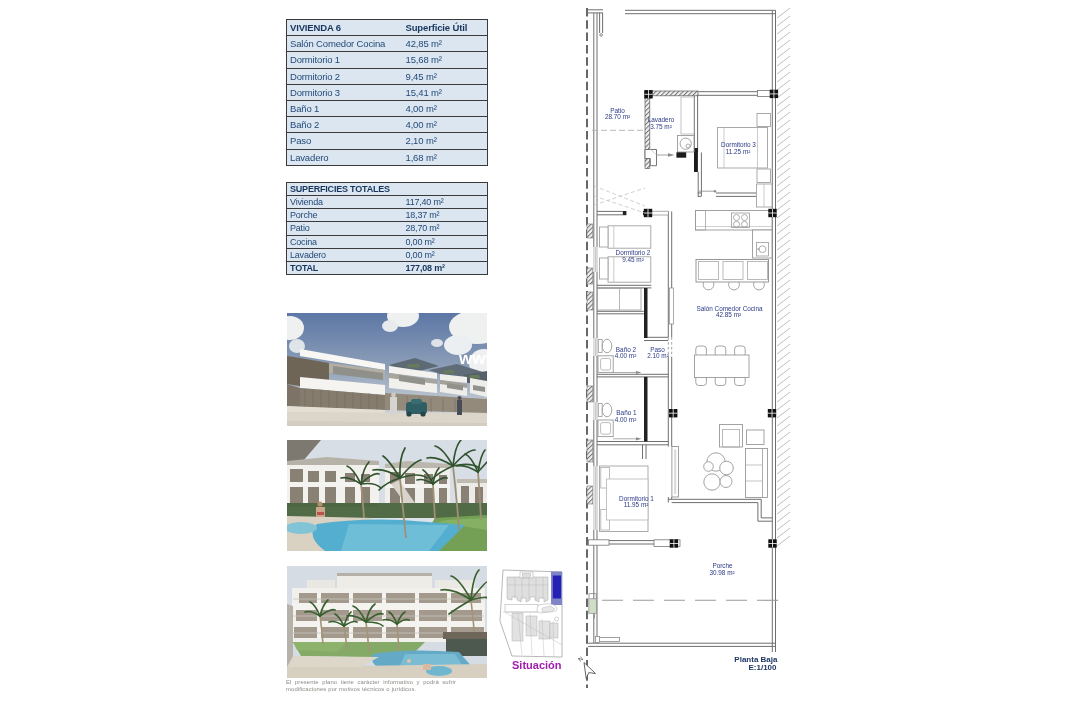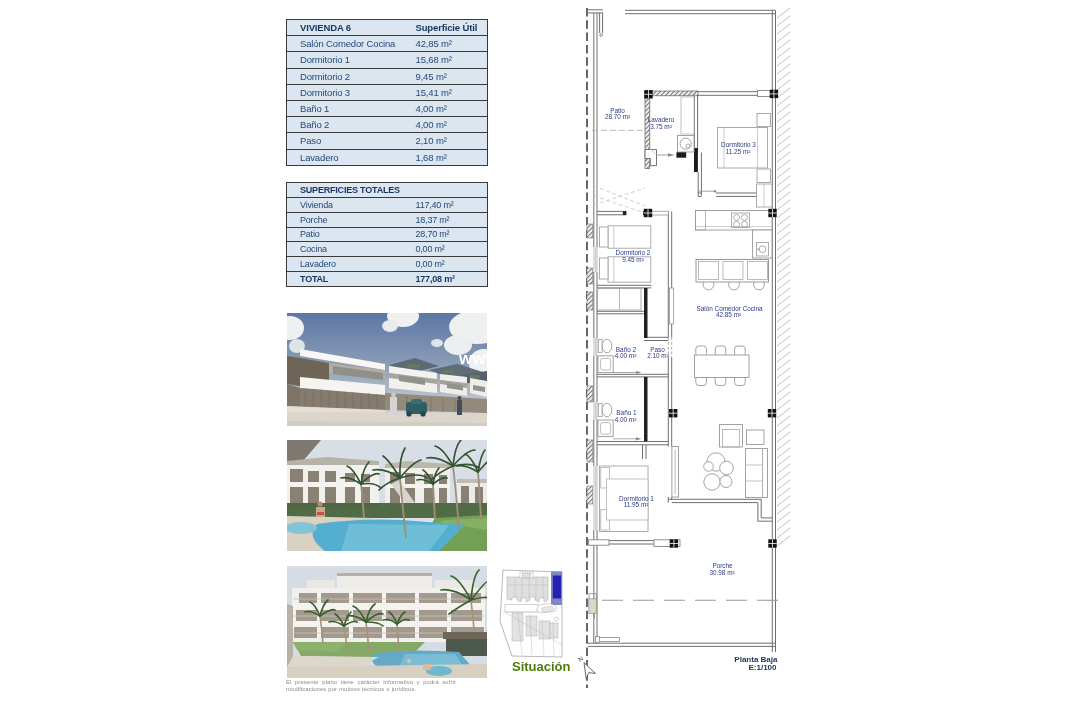--- a/index.html
+++ b/index.html
@@ -2,27 +2,27 @@
 <html><head>
 <meta charset="utf-8">
 <style>
   html,body{margin:0;padding:0;background:#ffffff;}
   #page{position:relative;width:1080px;height:720px;background:#ffffff;overflow:hidden;
         font-family:"Liberation Sans",sans-serif;}
   .abs{position:absolute;}
   table.tb{border-collapse:collapse;table-layout:fixed;background:#dce6f1;color:#234a78;
            border:1.6px solid #3a3a3a;}
   table.tb td{border-top:1.4px solid #3a3a3a;border-bottom:1.4px solid #3a3a3a;
-              padding:0 13px;vertical-align:middle;white-space:nowrap;overflow:visible;}
+              padding:0 3px;vertical-align:middle;white-space:nowrap;overflow:visible;}
   table.tb td.v{text-align:left;}
   #t1{font-size:9.5px;letter-spacing:-0.15px;}
   #t2{font-size:9px;letter-spacing:-0.2px;}
   .b{font-weight:bold;color:#17365d;}
   #disc{color:#8a8a85;font-size:5.9px;line-height:6.9px;text-align:justify;letter-spacing:0.1px;word-spacing:0.2px;}
-  #sitlabel{color:#4d7c0f;font-weight:bold;font-size:13px;}
+  #sitlabel{color:#a21caf;font-weight:bold;font-size:11px;}
 </style>
 </head>
 <body>
 <div id="page">
 
   <table id="t1" class="tb abs" style="left:286px;top:18.8px;width:201px;height:147px;">
     <colgroup>
         <col style="width:116px">
         <col style="width:85px">
       </colgroup>
@@ -59,21 +59,21 @@
           <td>Paso</td>
           <td class="v">2,10 m²</td>
         </tr>
     <tr>
           <td>Lavadero</td>
           <td class="v">1,68 m²</td>
         </tr>
   </tbody>
     </table>
 
-  <table id="t2" class="tb abs" style="left:286px;top:182px;width:201px;height:105px;">
+  <table id="t2" class="tb abs" style="left:286px;top:182px;width:201px;height:93px;">
     <colgroup>
         <col style="width:116px">
         <col style="width:85px">
       </colgroup>
     <tbody>
         <tr>
           <td class="b" colspan="2">SUPERFICIES TOTALES</td>
         </tr>
     <tr>
           <td>Vivienda</td>

